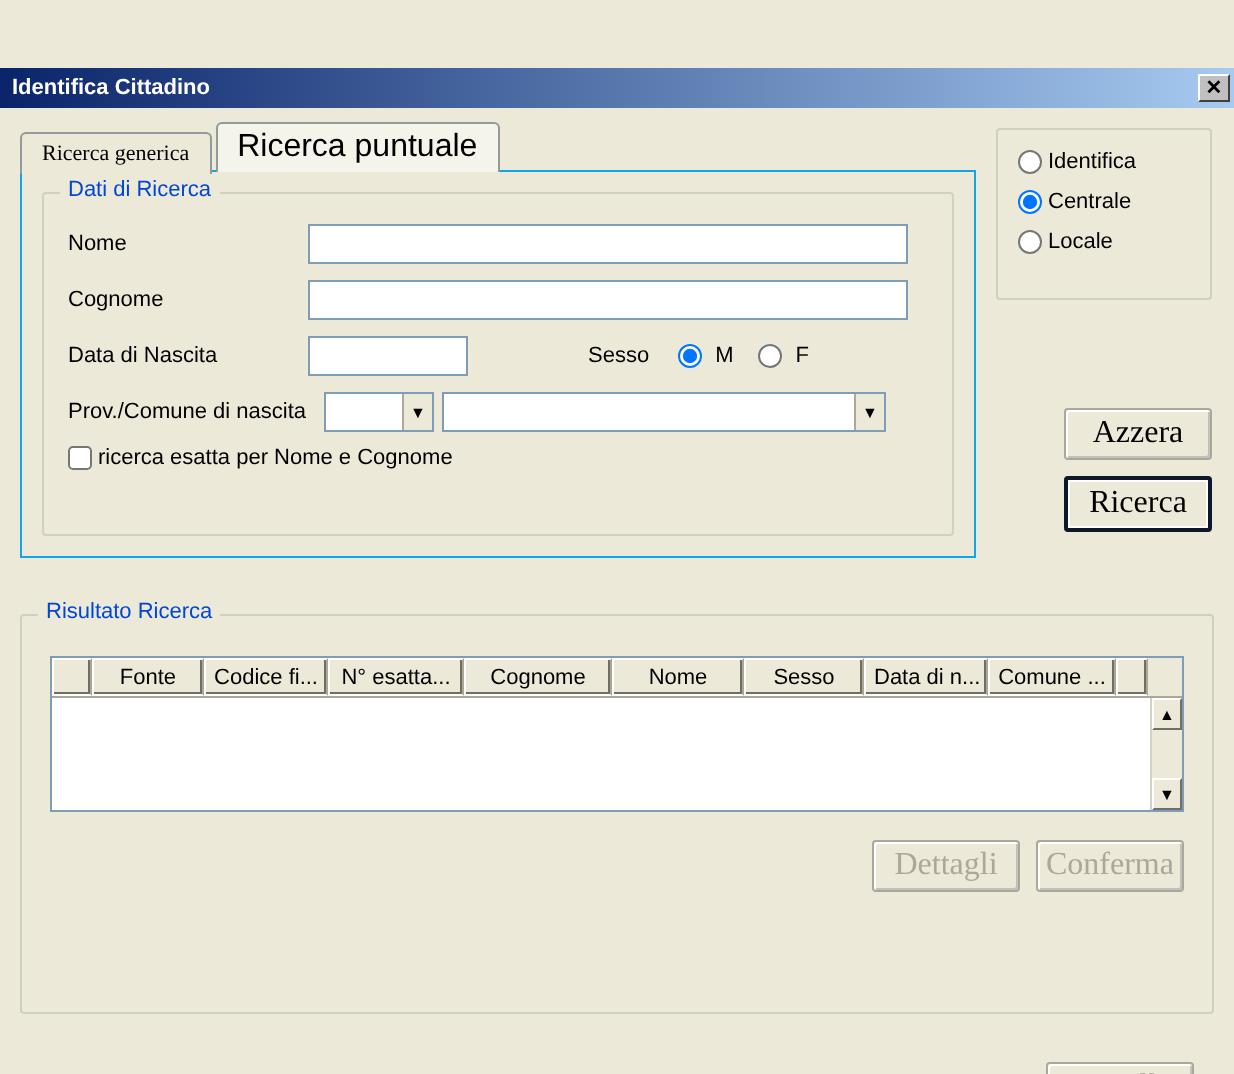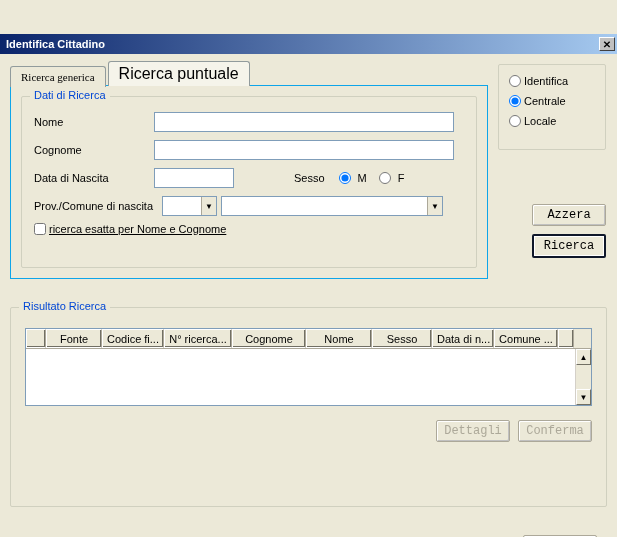--- a/index.html
+++ b/index.html
@@ -121,36 +121,36 @@
   .combo .combo-body { flex: 1; padding: 2px 3px; background: #fff; }
   .combo .combo-btn {
     width: 15px;
     background: #ECE9D8;
     border-left: 1px solid #ACA899;
     display:flex;align-items:center;justify-content:center;
     font-size: 8px; color:#000;
   }
   .prov-combo { width: 55px; }
   .comune-combo { width: 222px; margin-left: 4px; }
-  .checkbox-row { display:flex; align-items:center; margin-top:6px;text-decoration:underline; }
+  .checkbox-row { display:flex; align-items:center; margin-top:6px; }
   
   .source-group { padding: 10px 8px 8px 10px; height: 86px; } 
   .radio-row { display:flex; align-items:center; margin-bottom: 8px; }
   
   .btn {
     border: 1px solid #ACA899;
     background: #ECE9D8;
     padding: 3px 0;
     width: 74px;
     text-align: center;
     box-shadow: inset 1px 1px 0 #fff, inset -1px -1px 0 #C0C0C0;
     cursor: default;
     border-radius: 2px;
-    font-family: Liberation Mono, monospace;
-    font-size: 12px;
+    font-family: Liberation Serif, serif;
+    font-size: 16px;
   }
   .btn.default {
     border: 2px solid #0f172a;
     box-shadow: inset 0 0 0 1px #fff;
   }
   .btn.disabled { color: #ACA899; }
   .right-buttons { margin-top: 54px; display:flex; flex-direction:column; gap:8px; align-items:flex-end; }
 
   
   .result-group {
@@ -296,21 +296,21 @@
   </div>
 
   <div class="groupbox result-group">
     <span class="legend">Risultato Ricerca</span>
 
     <div class="table-wrap">
       <div class="table-head">
         <div class="th thw1"><span></span></div>
         <div class="th thw2"><span>Fonte</span></div>
         <div class="th thw3"><span>Codice fi...</span></div>
-        <div class="th thw4"><span>N° ricerca...</span></div>
+        <div class="th thw4"><span>N° esatta...</span></div>
         <div class="th thw5"><span>Cognome</span></div>
         <div class="th thw6"><span>Nome</span></div>
         <div class="th thw7"><span>Sesso</span></div>
         <div class="th thw8"><span>Data di n...</span></div>
         <div class="th thw9"><span>Comune ...</span></div>
         <div class="th th-scroll"></div>
       </div>
       <div class="scroll-v">
         <div class="sb-btn">▲</div>
         <div class="sb-btn">▼</div>

